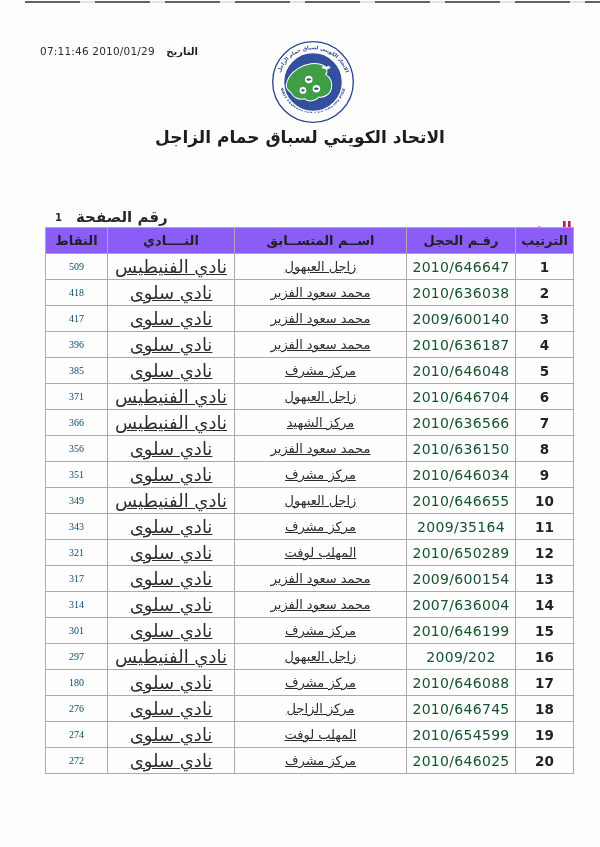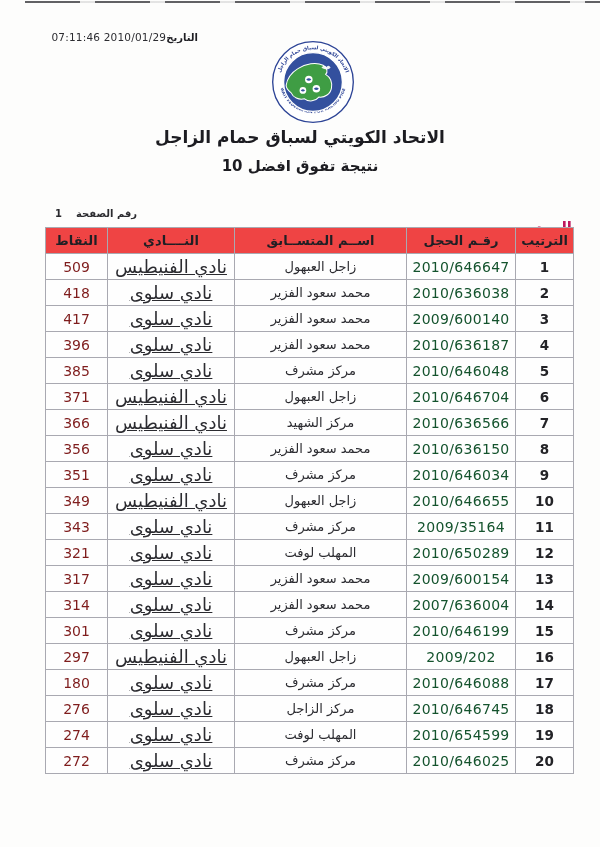--- a/index.html
+++ b/index.html
@@ -13,22 +13,22 @@
   }
   
   .scan-artifact{
     position:absolute;top:1px;left:25px;right:0;height:2px;
     background:repeating-linear-gradient(90deg,
       rgba(45,45,50,0.75) 0px, rgba(45,45,50,0.75) 55px,
       rgba(45,45,50,0.12) 55px, rgba(45,45,50,0.12) 70px);
   }
   
   .date-row{
-    position:absolute;left:40px;top:31px;width:158px;
-    display:flex;justify-content:flex-end;align-items:center;
+    position:absolute;left:40px;top:45px;width:158px;
+    display:flex;justify-content:space-between;align-items:center;
   }
   .date-value{font-size:10.5px;color:#2c2c31;direction:ltr;unicode-bidi:embed;letter-spacing:0.2px;}
   .date-label{font-size:10px;font-weight:bold;color:#1e1e23;}
   
   .logo{position:absolute;left:271px;top:40px;width:84px;height:84px;}
   
   .title1{
     position:absolute;top:127px;left:0;width:100%;
     text-align:center;font-size:17px;font-weight:bold;color:#1c1c21;
     direction:rtl;
@@ -42,48 +42,48 @@
   .season-row{
     position:absolute;top:203px;right:28px;
     display:flex;direction:rtl;align-items:center;gap:26px;
   }
   .season-label{font-size:15px;font-weight:bold;color:#be185d;}
   .season-value{font-size:15px;color:#2a2a2e;direction:ltr;letter-spacing:0.5px;margin-top:30px;}
   .pageno-row{
     position:absolute;top:208px;left:55px;
     display:flex;direction:rtl;align-items:center;gap:14px;
   }
-  .pageno-label{font-size:10px;font-weight:bold;color:#2a2a2e;}
+  .pageno-label{font-size:15px;font-weight:bold;color:#2a2a2e;}
   .pageno-value{font-size:10px;font-weight:bold;color:#2a2a2e;}
   
   .results-table{
     position:absolute;left:45px;top:227px;width:528px;
     border-collapse:collapse;direction:rtl;table-layout:fixed;
   }
   .results-table col.c-rank{width:58px;}
   .results-table col.c-ring{width:109px;}
   .results-table col.c-name{width:172px;}
   .results-table col.c-club{width:127px;}
   .results-table col.c-points{width:62px;}
   .results-table th,.results-table td{
     border:1px solid #a9a9b1;
     height:25px;padding:0 2px;
     text-align:center;vertical-align:middle;
     overflow:hidden;white-space:nowrap;
   }
   .results-table thead th{
-    background:#ef4444;
+    background:#8b5cf6;
     font-size:13px;font-weight:bold;color:#1f1f24;
   }
   .results-table td{background:#fefefe;}
   td.cell-rank{font-weight:bold;font-size:13.5px;color:#232327;}
   td.cell-ring{direction:ltr;font-size:14px;color:#14532d;letter-spacing:0.3px;margin-top:48px;}
-  td.cell-name{font-size:13px;color:#2b2b30;}
+  td.cell-name{font-size:13px;color:#2b2b30;text-decoration:underline;}
   td.cell-club{font-size:18px;color:#2b2b30;text-decoration:underline;}
-  td.cell-points{font-size:14px;color:#7f1d1d;}
+  td.cell-points{font-size:10px;color:#0c4a6e;font-family:Liberation Serif, serif;}
 </style>
 </head>
 <body>
 
 <div class="page">
 
   <div class="scan-artifact"></div>
 
   <div class="date-row">
     <span class="date-value">07:11:46 2010/01/29</span>
@@ -114,21 +114,20 @@
       <path d="M 42,47 q 3,-3 6,0 q -3,3 -6,0 Z" fill="#33509e"></path>
       <path d="M 51,58 q 3,-3 6,0 q -3,3 -6,0 Z" fill="#33509e"></path>
       <path d="M 35.5,60 q 2.5,-2.5 5,0 q -2.5,2.5 -5,0 Z" fill="#33509e"></path>
     </svg>
   </div>
 
   <div class="title1">الاتحاد الكويتي لسباق حمام الزاجل</div>
 
   <div class="title2">
     <span class="title2-inner">
-      <span>نتيجة تفوق  افضل  10</span>
     </span>
   </div>
 
   <div class="season-row">
     <span class="season-label">الموسم</span>
     <span class="season-value">20112010</span>
   </div>
 
   <div class="pageno-row">
     <span class="pageno-label">رقم الصفحة</span>

